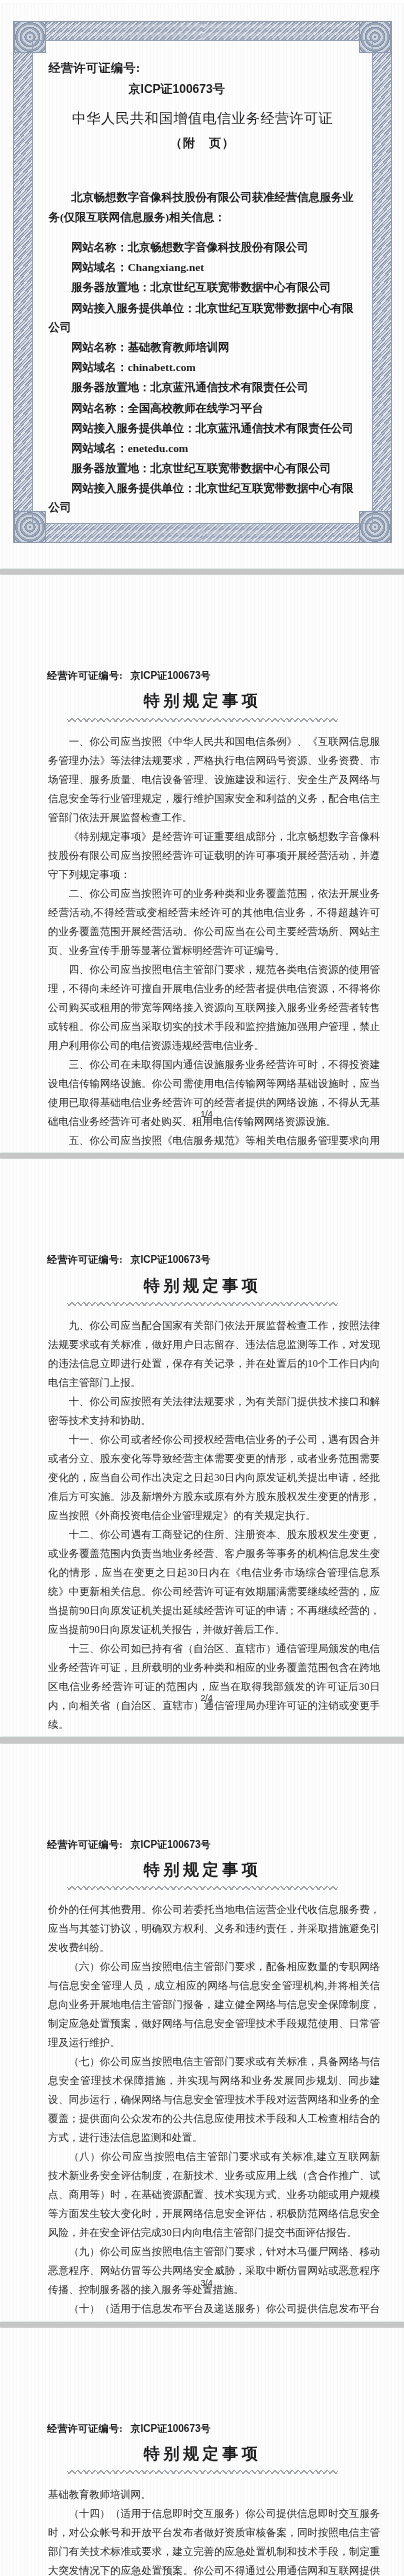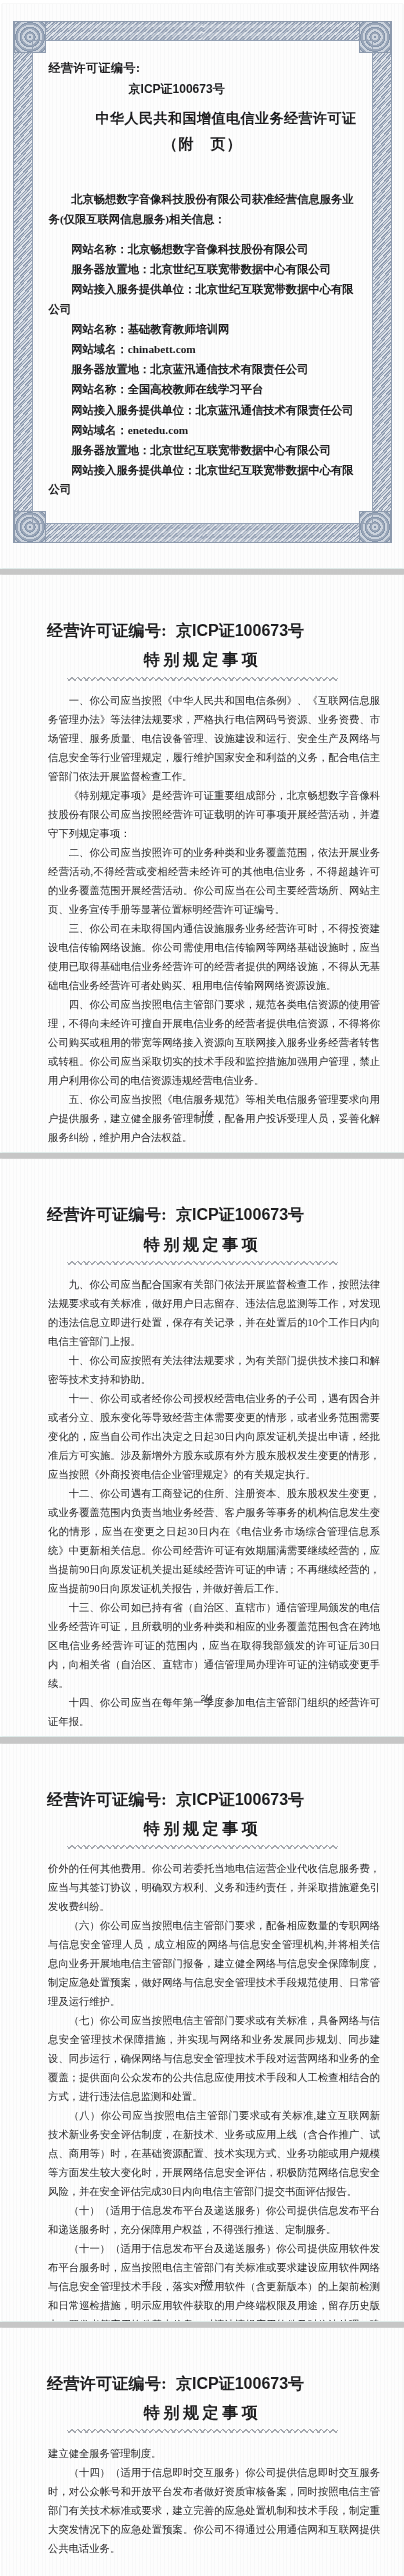--- a/index.html
+++ b/index.html
@@ -18,30 +18,30 @@
     outline:0.5px solid #8d9aad;}
   .cert-frame::after{content:"";position:absolute;inset:0;border:0.5px solid #94a1b4;pointer-events:none;}
   .corner{position:absolute;width:30px;height:30px;
     background:repeating-radial-gradient(circle at 50% 50%,#8494aa 0 1px,#ccd3dd 1px 3.1px,#9aa6b8 3.1px 4.6px);
     border:0.5px solid #8d9aad;}
   .corner.tl{left:-18.5px;top:-18.5px;} .corner.tr{right:-18.5px;top:-18.5px;}
   .corner.bl{left:-18.5px;bottom:-18.5px;} .corner.br{right:-18.5px;bottom:-18.5px;}
   .cert-content{position:absolute;left:31px;right:31px;top:36px;bottom:44px;padding:0 15.5px;}
   .cert-license-label{margin-top:19.6px;font-size:12px;font-weight:700;letter-spacing:0.5px;}
   .cert-license-no{margin-top:4.6px;margin-left:80px;font-size:12px;font-weight:600;font-family:"Liberation Sans","DejaVu Sans",sans-serif;}
-  .cert-title{margin-top:11.3px;text-align:right;font-size:14px;font-weight:700;letter-spacing:0.5px;}
-  .cert-subtitle{margin-top:7.2px;text-align:center;font-size:15px;font-weight:700;letter-spacing:1px;}
+  .cert-title{margin-top:11.3px;text-align:center;font-size:14px;font-weight:400;letter-spacing:0.5px;}
+  .cert-subtitle{margin-top:7.2px;text-align:center;font-size:12px;font-weight:700;letter-spacing:1px;}
   .cert-intro{margin-top:35px;font-size:11.3px;font-weight:600;line-height:20.6px;text-indent:2em;}
   .cert-entries{margin-top:10.3px;}
   .cert-entry{font-size:11.3px;font-weight:700;line-height:19.6px;text-indent:2em;margin-top:0.5px;}
 
   
   .prov{height:577px;}
   .prov.last{height:558px;}
-  .prov-header{padding:46px 23px 0 45px;font-size:16px;}
+  .prov-header{padding:94px 23px 0 45px;font-size:10px;}
   .prov-license-label{font-weight:700;letter-spacing:0.3px;}
   .prov-license-no{font-weight:600;margin-left:5.2px;font-family:"Liberation Sans","DejaVu Sans",sans-serif;}
   .prov-title{margin-top:8.2px;text-align:center;font-size:16px;font-weight:700;letter-spacing:3.6px;}
   .prov-zigzag{width:271px;height:4.1px;margin:5.2px auto 0 auto;opacity:0.75;
     background:
       repeating-linear-gradient(45deg,transparent 0 1.5px,#878c94 1.5px 2.6px,transparent 2.6px 4.1px),
       repeating-linear-gradient(-45deg,transparent 0 1.5px,#878c94 1.5px 2.6px,transparent 2.6px 4.1px);}
   .prov-body{padding:10.3px 23px 0 46px;text-align:justify;}
   .prov-p{font-size:10.3px;line-height:19px;text-indent:2em;}
   .prov-p.cont{text-indent:0;}
@@ -61,20 +61,21 @@
     <div class="corner br"></div>
   </div>
   <div class="cert-content">
     <div class="cert-license-label">经营许可证编号:</div>
     <div class="cert-license-no">京ICP证100673号</div>
     <div class="cert-title">中华人民共和国增值电信业务经营许可证</div>
     <div class="cert-subtitle">（附　页）</div>
     <div class="cert-intro">北京畅想数字音像科技股份有限公司获准经营信息服务业务(仅限互联网信息服务)相关信息：</div>
     <div class="cert-entries">
         <div class="cert-entry">网站名称：北京畅想数字音像科技股份有限公司</div>
+        <div class="cert-entry">网站域名：Changxiang.net</div>
         <div class="cert-entry">服务器放置地：北京世纪互联宽带数据中心有限公司</div>
         <div class="cert-entry">网站接入服务提供单位：北京世纪互联宽带数据中心有限公司</div>
         <div class="cert-entry">网站名称：基础教育教师培训网</div>
         <div class="cert-entry">网站域名：chinabett.com</div>
         <div class="cert-entry">服务器放置地：北京蓝汛通信技术有限责任公司</div>
         <div class="cert-entry">网站名称：全国高校教师在线学习平台</div>
         <div class="cert-entry">网站接入服务提供单位：北京蓝汛通信技术有限责任公司</div>
         <div class="cert-entry">网站域名：enetedu.com</div>
         <div class="cert-entry">服务器放置地：北京世纪互联宽带数据中心有限公司</div>
         <div class="cert-entry">网站接入服务提供单位：北京世纪互联宽带数据中心有限公司</div>
@@ -88,22 +89,22 @@
   <div class="prov-header">
     <span class="prov-license-label">经营许可证编号:</span>
     <span class="prov-license-no">京ICP证100673号</span>
   </div>
   <div class="prov-title">特别规定事项</div>
   <div class="prov-zigzag"></div>
   <div class="prov-body">
       <div class="prov-p">一、你公司应当按照《中华人民共和国电信条例》、《互联网信息服务管理办法》等法律法规要求，严格执行电信网码号资源、业务资费、市场管理、服务质量、电信设备管理、设施建设和运行、安全生产及网络与信息安全等行业管理规定，履行维护国家安全和利益的义务，配合电信主管部门依法开展监督检查工作。</div>
       <div class="prov-p">《特别规定事项》是经营许可证重要组成部分，北京畅想数字音像科技股份有限公司应当按照经营许可证载明的许可事项开展经营活动，并遵守下列规定事项：</div>
       <div class="prov-p">二、你公司应当按照许可的业务种类和业务覆盖范围，依法开展业务经营活动,不得经营或变相经营未经许可的其他电信业务，不得超越许可的业务覆盖范围开展经营活动。你公司应当在公司主要经营场所、网站主页、业务宣传手册等显著位置标明经营许可证编号。</div>
+      <div class="prov-p">四、你公司应当按照电信主管部门要求，规范各类电信资源的使用管理，不得向未经许可擅自开展电信业务的经营者提供电信资源，不得将你公司购买或租用的带宽等网络接入资源向互联网接入服务业务经营者转售或转租。你公司应当采取切实的技术手段和监控措施加强用户管理，禁止用户利用你公司的电信资源违规经营电信业务。</div>
       <div class="prov-p">三、你公司在未取得国内通信设施服务业务经营许可时，不得投资建设电信传输网络设施。你公司需使用电信传输网等网络基础设施时，应当使用已取得基础电信业务经营许可的经营者提供的网络设施，不得从无基础电信业务经营许可者处购买、租用电信传输网网络资源设施。</div>
-      <div class="prov-p">四、你公司应当按照电信主管部门要求，规范各类电信资源的使用管理，不得向未经许可擅自开展电信业务的经营者提供电信资源，不得将你公司购买或租用的带宽等网络接入资源向互联网接入服务业务经营者转售或转租。你公司应当采取切实的技术手段和监控措施加强用户管理，禁止用户利用你公司的电信资源违规经营电信业务。</div>
       <div class="prov-p">五、你公司应当按照《电信服务规范》等相关电信服务管理要求向用户提供服务，建立健全服务管理制度，配备用户投诉受理人员，妥善化解服务纠纷，维护用户合法权益。</div>
     </div>
   <div class="prov-pagenum">1/4</div>
 </div>
 
 <div class="page-sep"></div>
 
 <div class="page prov">
   <div class="prov-header">
     <span class="prov-license-label">经营许可证编号:</span>
@@ -129,34 +130,35 @@
     <span class="prov-license-label">经营许可证编号:</span>
     <span class="prov-license-no">京ICP证100673号</span>
   </div>
   <div class="prov-title">特别规定事项</div>
   <div class="prov-zigzag"></div>
   <div class="prov-body">
       <div class="prov-p cont">价外的任何其他费用。你公司若委托当地电信运营企业代收信息服务费，应当与其签订协议，明确双方权利、义务和违约责任，并采取措施避免引发收费纠纷。</div>
       <div class="prov-p">（六）你公司应当按照电信主管部门要求，配备相应数量的专职网络与信息安全管理人员，成立相应的网络与信息安全管理机构,并将相关信息向业务开展地电信主管部门报备，建立健全网络与信息安全保障制度，制定应急处置预案，做好网络与信息安全管理技术手段规范使用、日常管理及运行维护。</div>
       <div class="prov-p">（七）你公司应当按照电信主管部门要求或有关标准，具备网络与信息安全管理技术保障措施，并实现与网络和业务发展同步规划、同步建设、同步运行，确保网络与信息安全管理技术手段对运营网络和业务的全覆盖；提供面向公众发布的公共信息应使用技术手段和人工检查相结合的方式，进行违法信息监测和处置。</div>
       <div class="prov-p">（八）你公司应当按照电信主管部门要求或有关标准,建立互联网新技术新业务安全评估制度，在新技术、业务或应用上线（含合作推广、试点、商用等）时，在基础资源配置、技术实现方式、业务功能或用户规模等方面发生较大变化时，开展网络信息安全评估，积极防范网络信息安全风险，并在安全评估完成30日内向电信主管部门提交书面评估报告。</div>
+      <div class="prov-p">（九）你公司应当按照电信主管部门要求，针对木马僵尸网络、移动恶意程序、网站仿冒等公共网络安全威胁，采取中断仿冒网站或恶意程序传播、控制服务器的接入服务等处置措施。</div>
       <div class="prov-p">（十）（适用于信息发布平台及递送服务）你公司提供信息发布平台和递送服务时，充分保障用户权益，不得强行推送、定制服务。</div>
       <div class="prov-p">（十一）（适用于信息发布平台及递送服务）你公司提供应用软件发布平台服务时，应当按照电信主管部门有关标准或要求建设应用软件网络与信息安全管理技术手段，落实对应用软件（含更新版本）的上架前检测和日常巡检措施，明示应用软件获取的用户终端权限及用途，留存历史版本、开发者等应用软件基本信息，对违法违规应用软件及时依法处理，建立黑名单管理制度和用户投诉举报机制，督促应用开发者落实安全责任。</div>
     </div>
   <div class="prov-pagenum">3/4</div>
 </div>
 
 <div class="page-sep"></div>
 
 <div class="page prov last">
   <div class="prov-header">
     <span class="prov-license-label">经营许可证编号:</span>
     <span class="prov-license-no">京ICP证100673号</span>
   </div>
   <div class="prov-title">特别规定事项</div>
   <div class="prov-zigzag"></div>
   <div class="prov-body">
-      <div class="prov-p cont">建立健全服务管理制度。</div>
+      <div class="prov-p cont">基础教育教师培训网。</div>
       <div class="prov-p">（十四）（适用于信息即时交互服务）你公司提供信息即时交互服务时，对公众帐号和开放平台发布者做好资质审核备案，同时按照电信主管部门有关技术标准或要求，建立完善的应急处置机制和技术手段，制定重大突发情况下的应急处置预案。你公司不得通过公用通信网和互联网提供公共电话业务。</div>
     </div>
 
 </div>
 
 
 </body></html>

